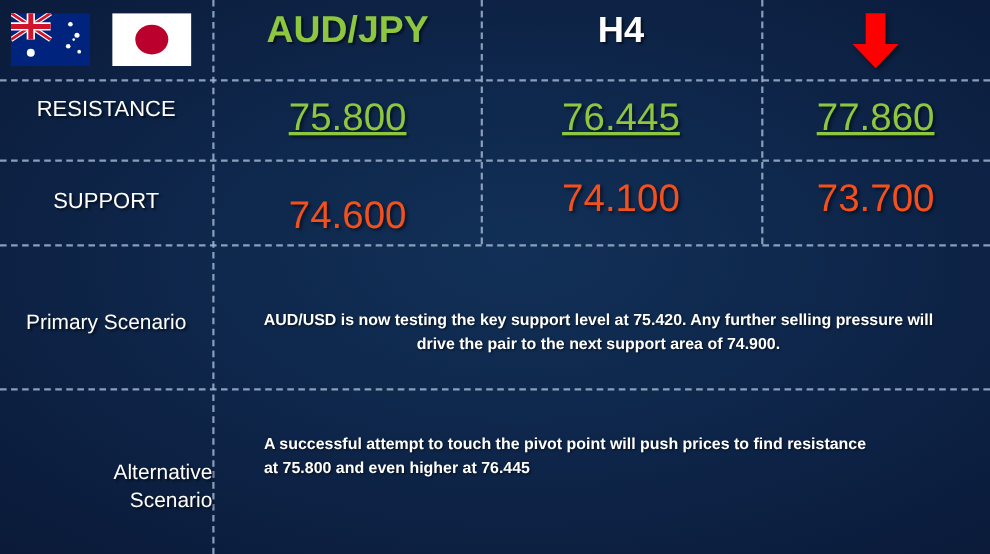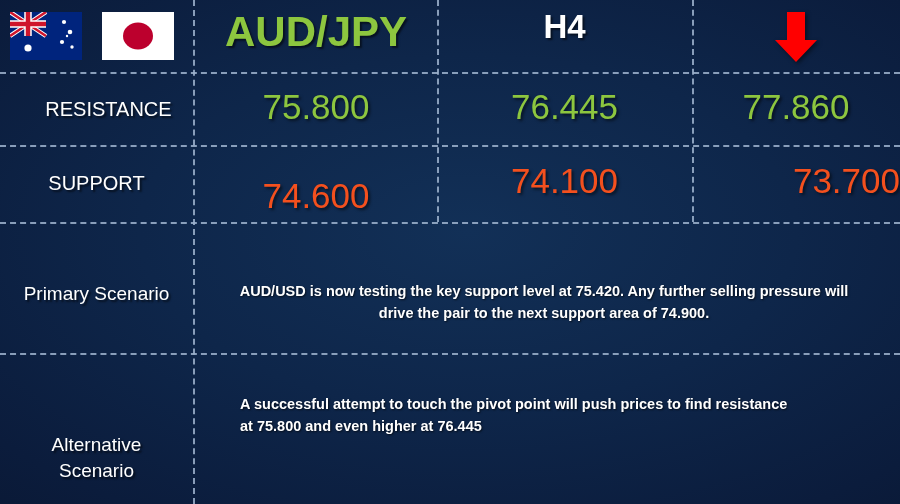--- a/index.html
+++ b/index.html
@@ -49,21 +49,21 @@
     display: block;
   }
 
   
   .pair-title {
     position: absolute;
     left: 195px;
     top: 8px;
     width: 242px;
     text-align: center;
-    font-size: 42px;
+    font-size: 34px;
     font-weight: bold;
     color: #8dc63f;
     letter-spacing: 0px;
     text-shadow: 2px 2px 2px rgba(0,0,0,0.55);
   }
   .tf-title {
     position: absolute;
     left: 437px;
     top: 8px;
     width: 255px;
@@ -115,21 +115,21 @@
   
   .val {
     position: absolute;
     text-align: center;
     font-size: 35px;
     text-shadow: 2px 2px 3px rgba(0,0,0,0.55);
   }
   .val.c1 { left: 195px; width: 242px; }
   .val.c2 { left: 437px; width: 255px; text-align: center; }
   .val.c3 { left: 692px; width: 208px; }
-  .val.res { color: #8dc63f; }
+  .val.res { color: #8dc63f; text-decoration: underline; }
   .val.sup { color: #f4501e; }
 
   
   .scen-text {
     position: absolute;
     color: #ffffff;
     font-size: 14.5px;
     font-weight: bold;
     line-height: 1.5;
     text-shadow: 1px 1px 2px rgba(0,0,0,0.65);
@@ -226,33 +226,33 @@
 
   <div class="pair-title">AUD/JPY</div>
   <div class="tf-title">H4</div>
 
   <div class="arrow-cell">
     <svg class="arrow-down" viewBox="0 0 44 54">
       <polygon points="13,2 31,2 31,30 43,30 22,52 1,30 13,30" fill="#ff0000"></polygon>
     </svg>
   </div>
 
-  <div class="row-label" style="top:98px;padding-left:12px;">RESISTANCE</div>
+  <div class="row-label" style="top:88px;">RESISTANCE</div>
   <div class="val res c1" style="top:87px;">75.800</div>
   <div class="val res c2" style="top:87px;">76.445</div>
   <div class="val res c3" style="top:87px;">77.860</div>
 
   <div class="row-label" style="top:172px;">SUPPORT</div>
   <div class="val sup c1" style="top:176px;">74.600</div>
   <div class="val sup c2" style="top:161px;">74.100</div>
-  <div class="val sup c3" style="top:161px;text-align:right;">73.700</div>
+  <div class="val sup c3" style="top:161px;">73.700</div>
 
   <div class="scen-label" style="top:281px;">Primary Scenario</div>
   <div class="scen-text" id="primary-text">AUD/USD is now testing the key support level at 75.420. Any further selling pressure will drive the pair to the next support area of 74.900.</div>
 
-  <div class="scen-label" style="top:432px;">
+  <div class="scen-label" style="top:417px;text-align:right;">
     <span>Alternative</span><br>
     <span>Scenario</span>
   </div>
   <div class="scen-text" id="alternative-text">A successful attempt to touch the pivot point will push prices to find resistance at 75.800 and even higher at 76.445</div>
 
 
 </div>
 
 </body></html>

